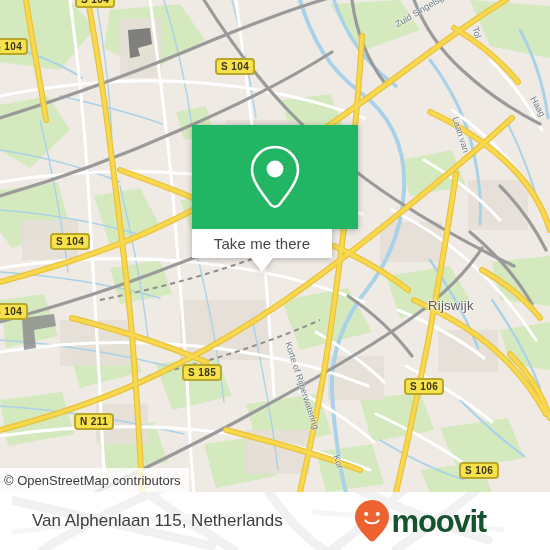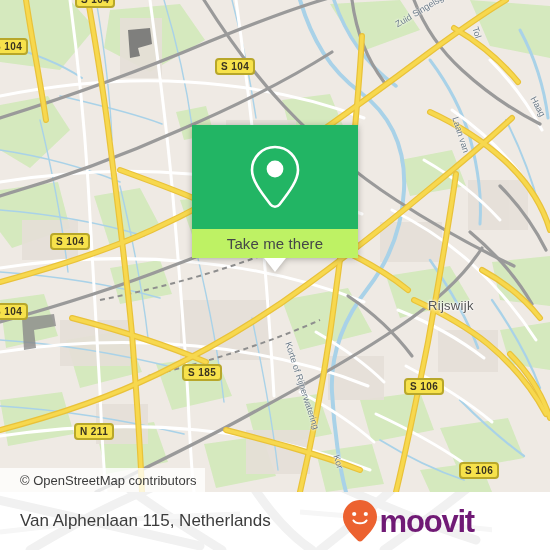--- a/index.html
+++ b/index.html
@@ -70,22 +70,22 @@
     filter: drop-shadow(0 1px 3px rgba(0,0,0,0.28));
   }
   .popup-top {
     width: 166px; height: 104px;
     background: #22b564;
     display: flex;
     align-items: center;
     justify-content: center;
   }
   .popup-bar {
-    width: 166px; height: 29px;
-    background: #bef264;
+    width: 140px; height: 29px;
+    background: #ffffff;
     display: flex;
     align-items: center;
     justify-content: center;
     position: relative;
   }
   .popup-bar-label {
     color: #444648;
     font-size: 15px;
     letter-spacing: 0.1px;
   }
@@ -98,35 +98,35 @@
     border-left: 11px solid transparent;
     border-right: 11px solid transparent;
     border-top: 14px solid #ffffff;
   }
 
   
   .attribution {
     position: absolute;
     left: 0; top: 468px;
     height: 24px;
-    padding: 0 8px 0 20px;
+    padding: 0 8px 0 4px;
     background: rgba(255,255,255,0.78);
     display: flex;
     align-items: center;
   }
   .attribution-text {
     color: #3b3b3b;
     font-size: 13px;
     white-space: nowrap;
   }
 
   
   .footer {
     position: absolute;
-    left: 0; top: 492px;
+    left: 12px; top: 492px;
     width: 492px; height: 58px;
     background: #ffffff;
     overflow: hidden;
   }
   .footer-watermark {
     position: absolute;
     left: 0; top: 0;
     opacity: 1;
   }
   .footer-address {
@@ -139,21 +139,21 @@
   }
   .brand {
     position: absolute;
     right: 18px; top: 50%;
     transform: translateY(-50%);
     display: flex;
     align-items: center;
     gap: 2px;
   }
   .brand-word {
-    color: #701a75;
+    color: #14532d;
     font-size: 31px;
     font-weight: bold;
     letter-spacing: -1.2px;
     line-height: 1;
   }
 </style>
 </head>
 <body>
 
 <div id="app">
@@ -330,21 +330,21 @@
         </g>
       </g>
     </svg>
 
     <div class="shield" style="left:75px; top:-9px;">S 104</div>
     <div class="shield" style="left:215px; top:58px;">S 104</div>
     <div class="shield" style="left:-12px; top:38px;">S 104</div>
     <div class="shield" style="left:50px; top:233px;">S 104</div>
     <div class="shield" style="left:-12px; top:303px;">S 104</div>
     <div class="shield" style="left:182px; top:364px;">S 185</div>
-    <div class="shield" style="left:74px; top:423px;">N 211</div>
+    <div class="shield" style="left:74px; top:413px;">N 211</div>
     <div class="shield" style="left:404px; top:378px;">S 106</div>
     <div class="shield" style="left:459px; top:462px;">S 106</div>
 
     <div class="place-label" style="left:428px; top:298px;">Rijswijk</div>
 
     <div class="water-label" style="left:396px; top:20px; transform:rotate(-31deg); transform-origin:left center;">Zuid Singelsgracht</div>
     <div class="water-label" style="left:288px; top:337px; transform:rotate(72deg); transform-origin:left center;">Korte of Rijnerwatering</div>
 
     <div class="water-label" style="left:336px; top:450px; transform:rotate(72deg); transform-origin:left center;">Kor</div>
     <div class="water-label" style="left:455px; top:112px; transform:rotate(72deg); transform-origin:left center;">Laan van</div>

